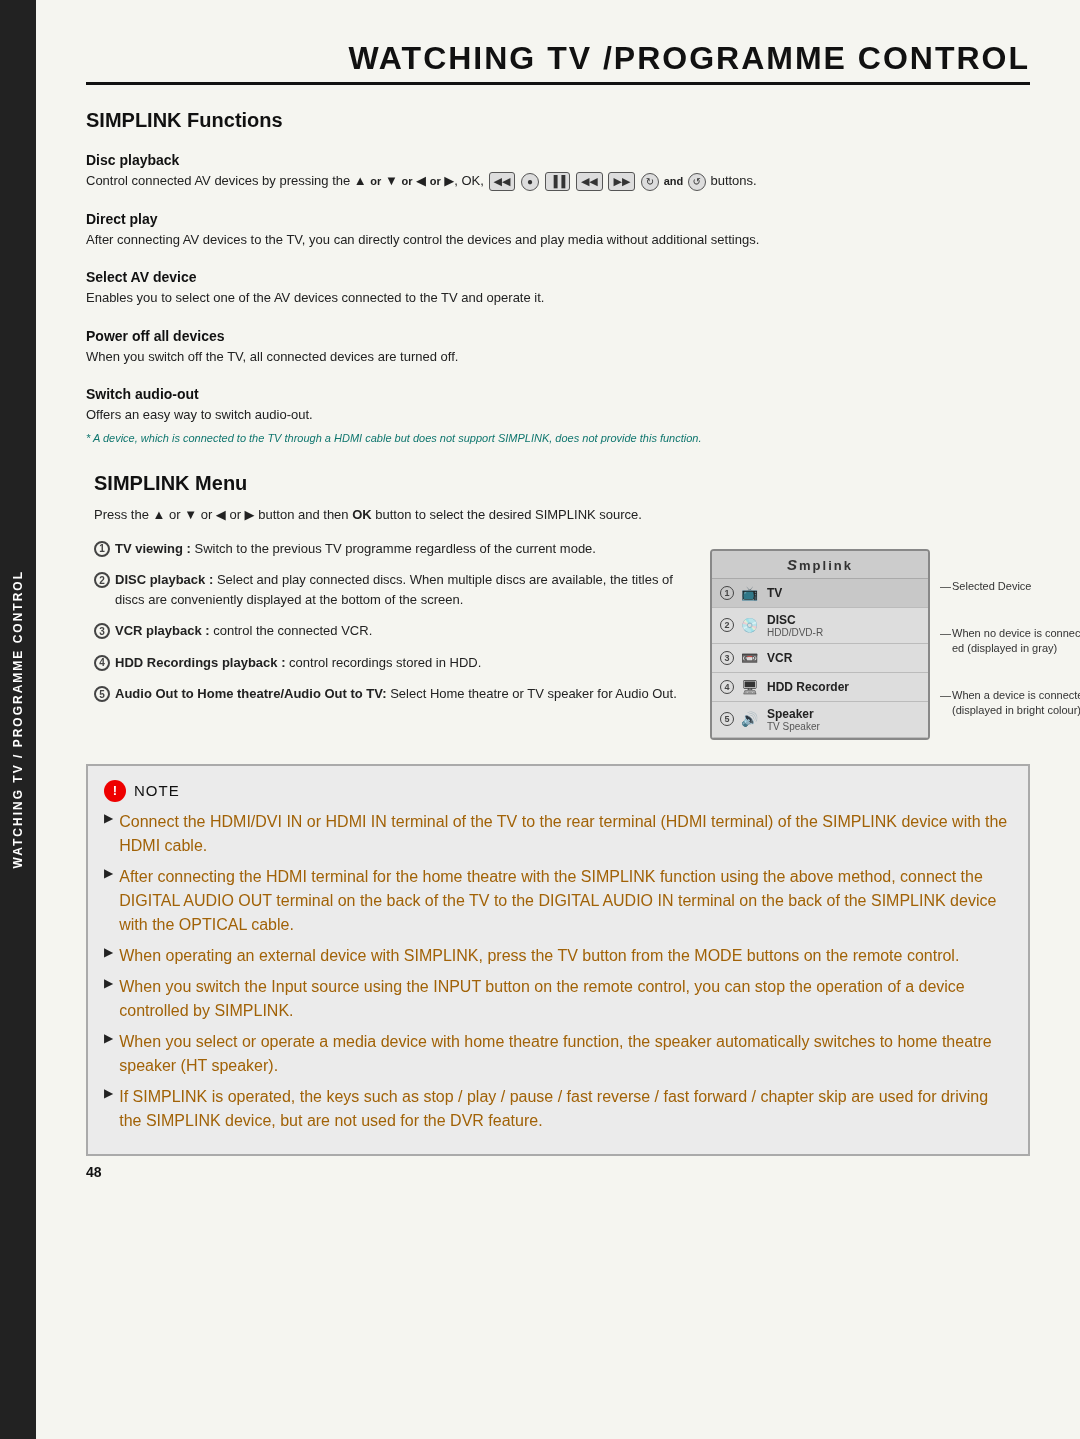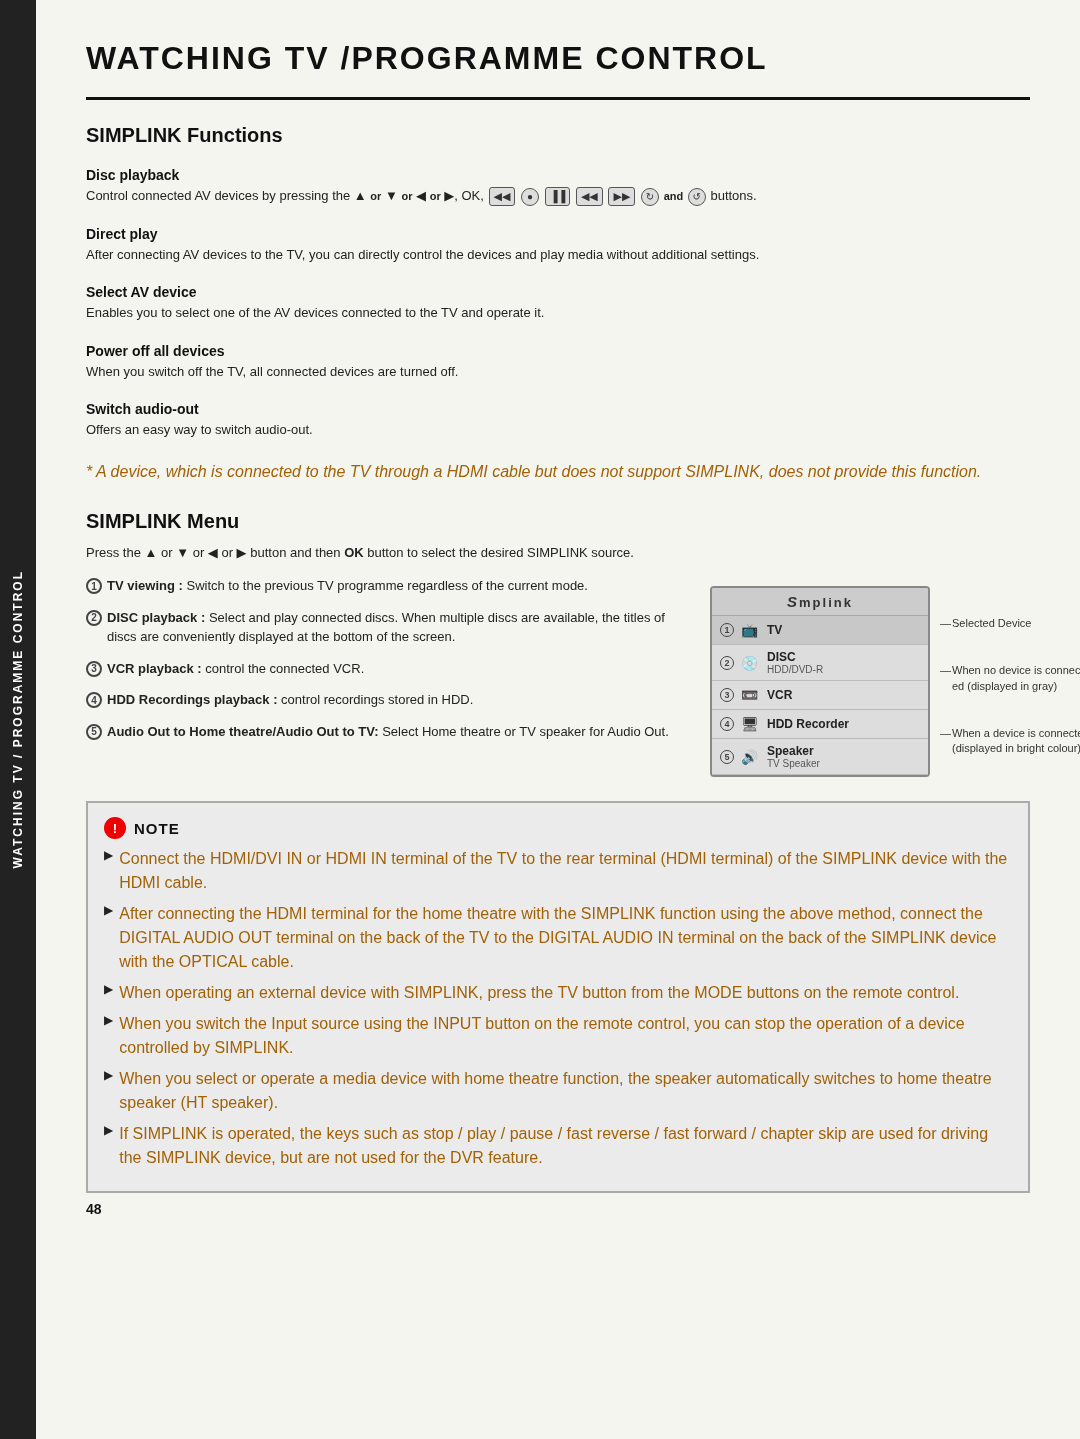--- a/index.html
+++ b/index.html
@@ -45,22 +45,23 @@
       flex-direction: column;
     }
     
     .page-title {
       font-size: 32px;
       font-weight: 900;
       letter-spacing: 2px;
       text-transform: uppercase;
       color: #111;
       border-bottom: 3px solid #111;
-      padding-bottom: 20px;
+      padding-bottom: 5px;
       margin-bottom: 20px;
+      text-align: right;
     }
     
     .section-title {
       font-size: 20px;
       font-weight: 900;
       color: #111;
       margin-bottom: 10px;
       margin-top: 4px;
     }
     
@@ -76,29 +77,30 @@
       font-size: 13px;
       color: #222;
       line-height: 1.5;
       margin-bottom: 4px;
     }
     .body-text-italic {
       font-style: italic;
     }
     
     .star-note {
-      font-size: 16px;
-      color: #a16207;
+      font-size: 11px;
+      color: #0f766e;
       line-height: 1.5;
-      margin-top: 20px;
+      margin-top: 5px;
       margin-bottom: 4px;
     }
     
     .menu-section {
       margin-top: 18px;
+      margin-left: 8px;
     }
     .menu-intro {
       font-size: 13px;
       color: #222;
       line-height: 1.5;
       margin-bottom: 14px;
     }
     .menu-columns {
       display: flex;
       flex-direction: row;
@@ -258,21 +260,21 @@
       height: 22px;
       border-radius: 50%;
       background: #e00;
       color: #fff;
       font-size: 13px;
       font-weight: bold;
       flex-shrink: 0;
     }
     .note-title {
       font-size: 15px;
-      font-weight: 700;
+      font-weight: 400;
       color: #111;
       letter-spacing: 1px;
     }
     .note-item {
       display: flex;
       flex-direction: row;
       align-items: flex-start;
       margin-bottom: 7px;
       gap: 6px;
     }

